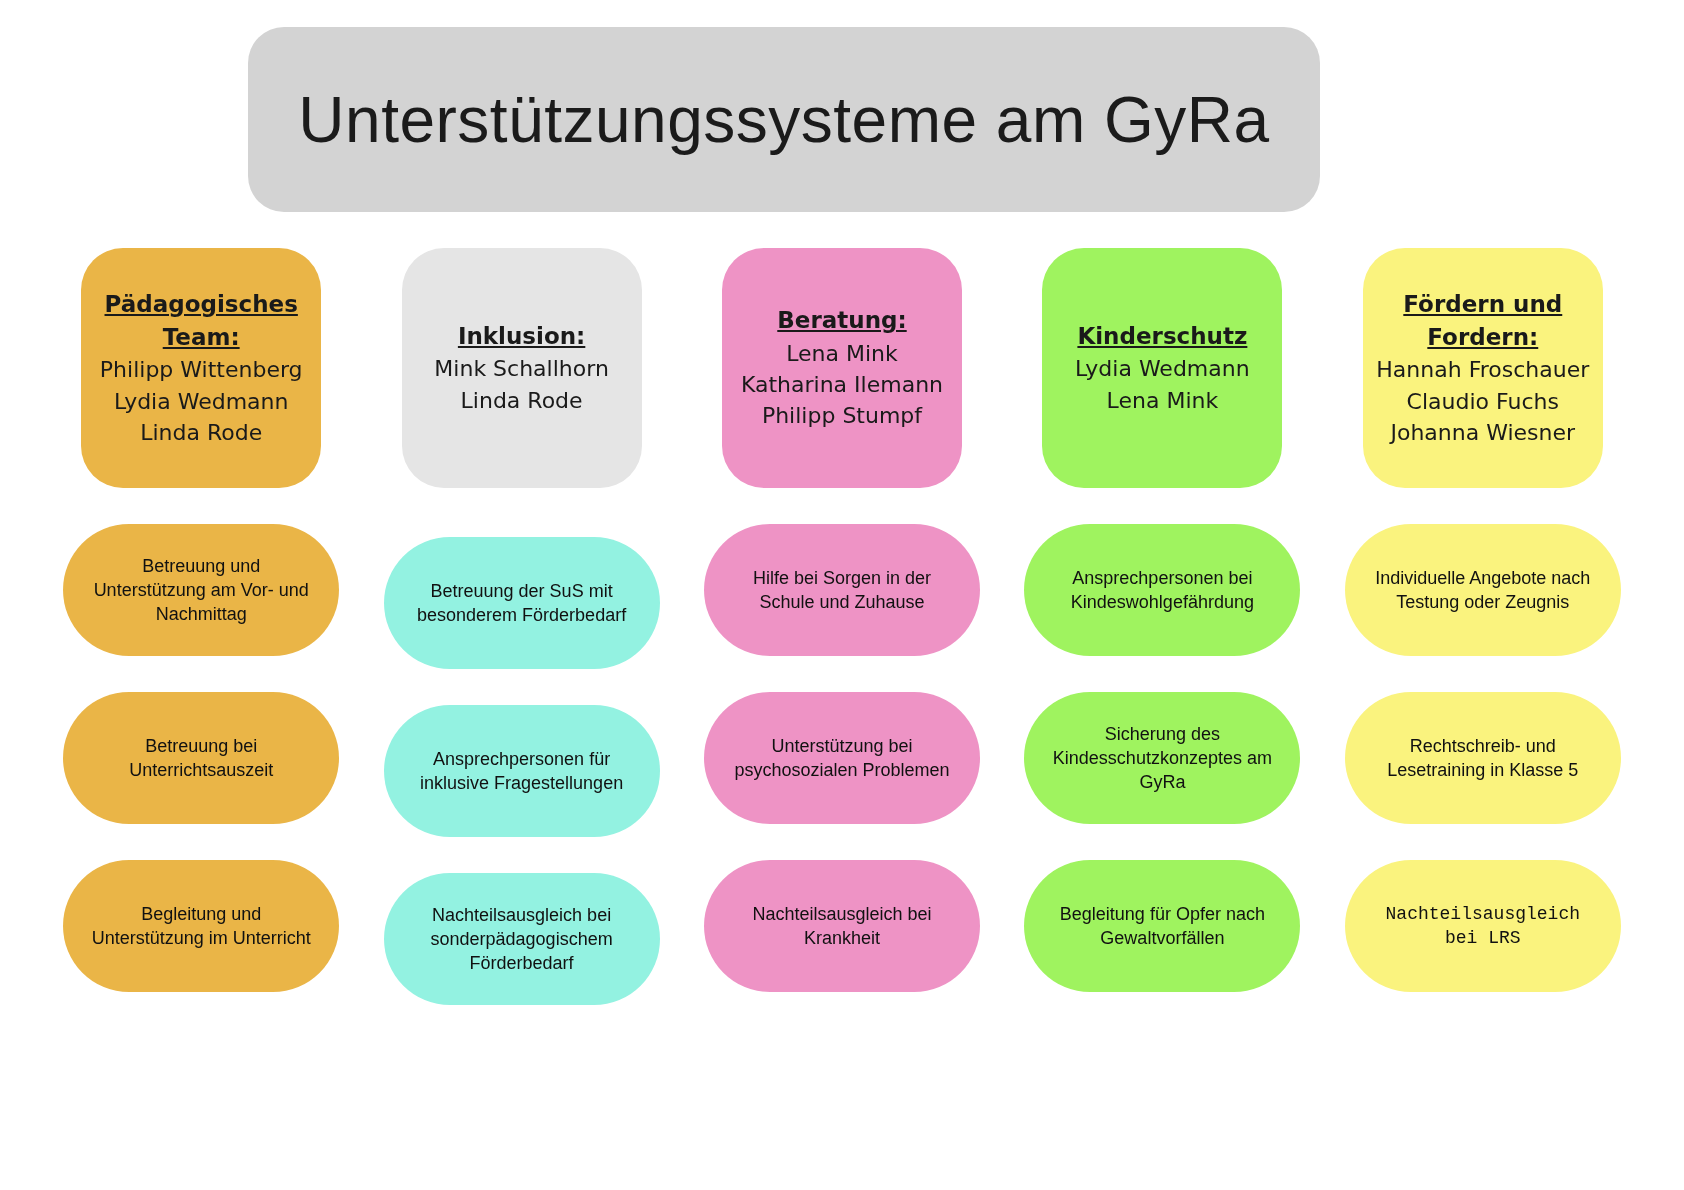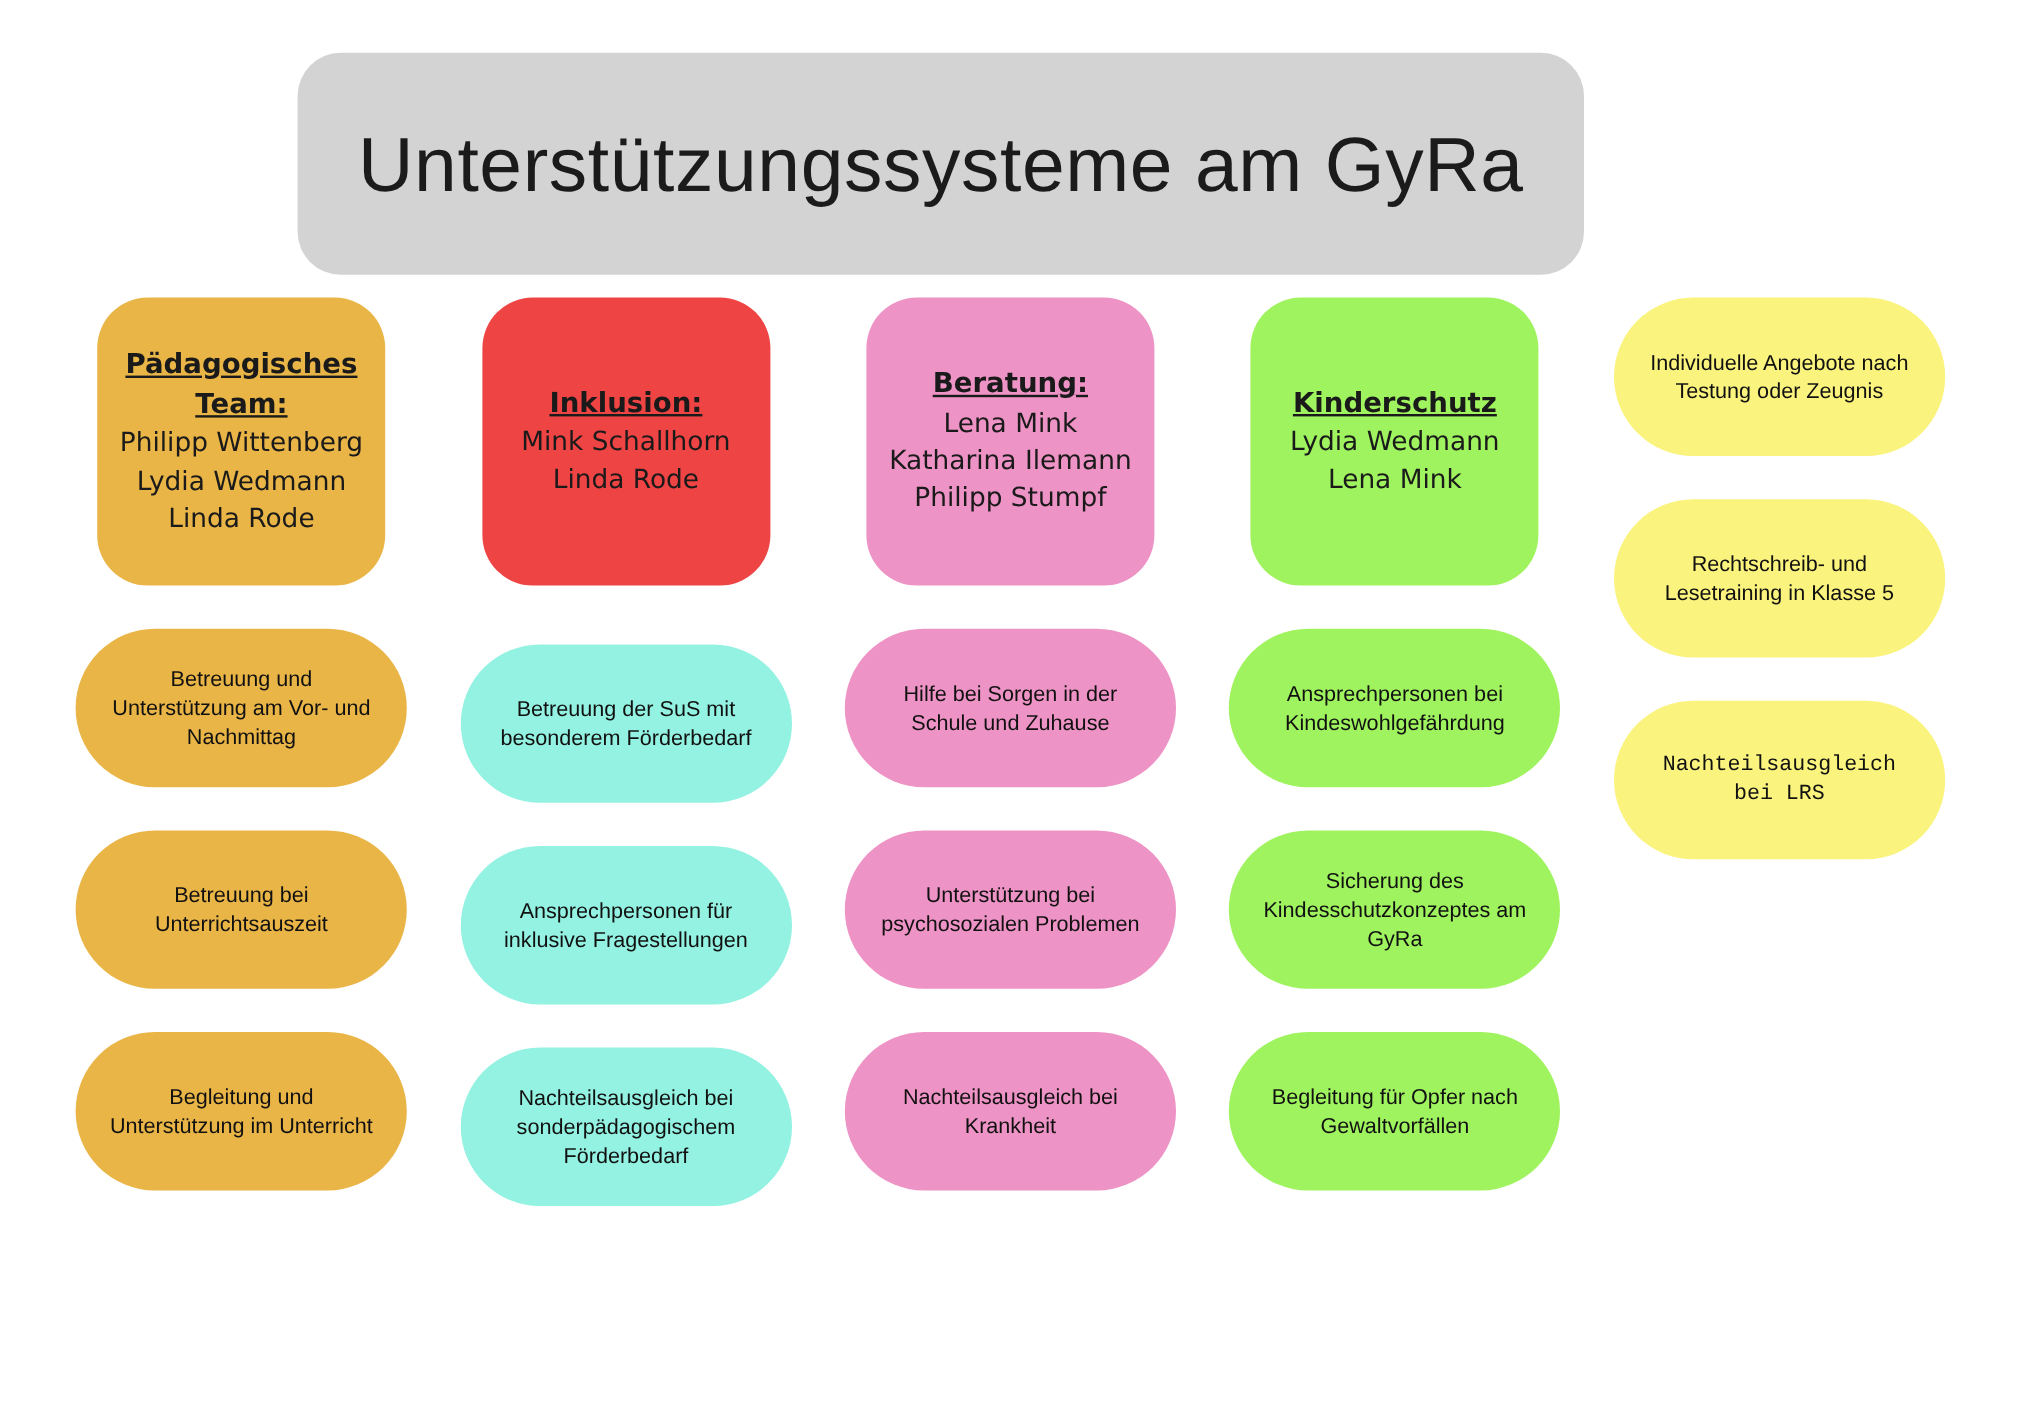--- a/index.html
+++ b/index.html
@@ -16,21 +16,21 @@
   .canvas {
     position: relative;
     width: 1684px;
     height: 1190px;
     background: #ffffff;
     overflow: hidden;
   }
   .title-box {
     position: absolute;
     left: 248px;
-    top: 44px;
+    top: 27px;
     width: 1072px;
     height: 185px;
     background: #d3d3d3;
     border-radius: 36px;
     display: flex;
     align-items: center;
     justify-content: center;
   }
   .title-text {
     font-size: 64px;
@@ -109,21 +109,21 @@
         <div class="member">Philipp Wittenberg</div>
         <div class="member">Lydia Wedmann</div>
         <div class="member">Linda Rode</div>
       </div>
       <div class="pill" style="background-color: rgb(234, 181, 71);">Betreuung und Unterstützung am Vor- und Nachmittag</div>
       <div class="pill" style="background-color: rgb(234, 181, 71);">Betreuung bei Unterrichtsauszeit</div>
       <div class="pill" style="background-color: rgb(234, 181, 71);">Begleitung und Unterstützung im Unterricht</div>
     </div>
 
     <div class="col">
-      <div class="header-box" style="background-color: #ef4444; text-align: right;">
+      <div class="header-box" style="background-color: #e5e5e5; text-align: right;">
         <div class="header-title">Inklusion:</div>
         <div class="member">Mink Schallhorn</div>
         <div class="member">Linda Rode</div>
       </div>
       <div class="pill" style="background-color: rgb(147, 242, 225); margin-top: 13px;">Betreuung der SuS mit besonderem Förderbedarf</div>
       <div class="pill" style="background-color: rgb(147, 242, 225);">Ansprechpersonen für inklusive Fragestellungen</div>
       <div class="pill" style="background-color: rgb(147, 242, 225); text-align: center;">Nachteilsausgleich bei sonderpädagogischem Förderbedarf</div>
     </div>
 
     <div class="col">
@@ -143,19 +143,25 @@
         <div class="header-title">Kinderschutz</div>
         <div class="member">Lydia Wedmann</div>
         <div class="member">Lena Mink</div>
       </div>
       <div class="pill" style="background-color: rgb(159, 243, 95);">Ansprechpersonen bei Kindeswohlgefährdung</div>
       <div class="pill" style="background-color: rgb(159, 243, 95);">Sicherung des Kindesschutzkonzeptes am GyRa</div>
       <div class="pill" style="background-color: rgb(159, 243, 95);">Begleitung für Opfer nach Gewaltvorfällen</div>
     </div>
 
     <div class="col">
+      <div class="header-box" style="background-color: rgb(250, 243, 126);">
+        <div class="header-title">Fördern und Fordern:</div>
+        <div class="member">Hannah Froschauer</div>
+        <div class="member">Claudio Fuchs</div>
+        <div class="member">Johanna Wiesner</div>
+      </div>
       <div class="pill" style="background-color: rgb(250, 243, 126);">Individuelle Angebote nach Testung oder Zeugnis</div>
       <div class="pill" style="background-color: rgb(250, 243, 126);">Rechtschreib- und Lesetraining in Klasse 5</div>
       <div class="pill" style="background-color: rgb(250, 243, 126); font-family: Liberation Mono, monospace;">Nachteilsausgleich bei LRS</div>
     </div>
 
   </div>
 </div>
 
 </body></html>

